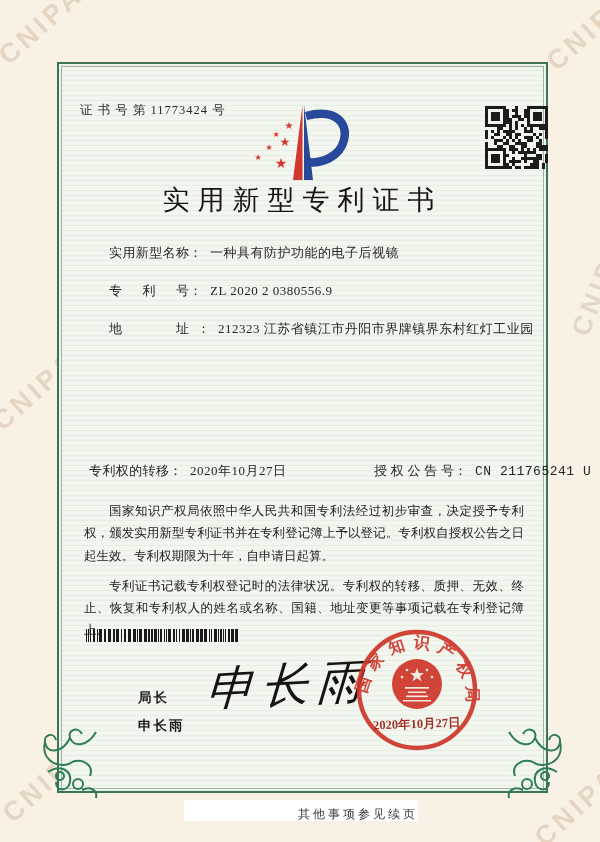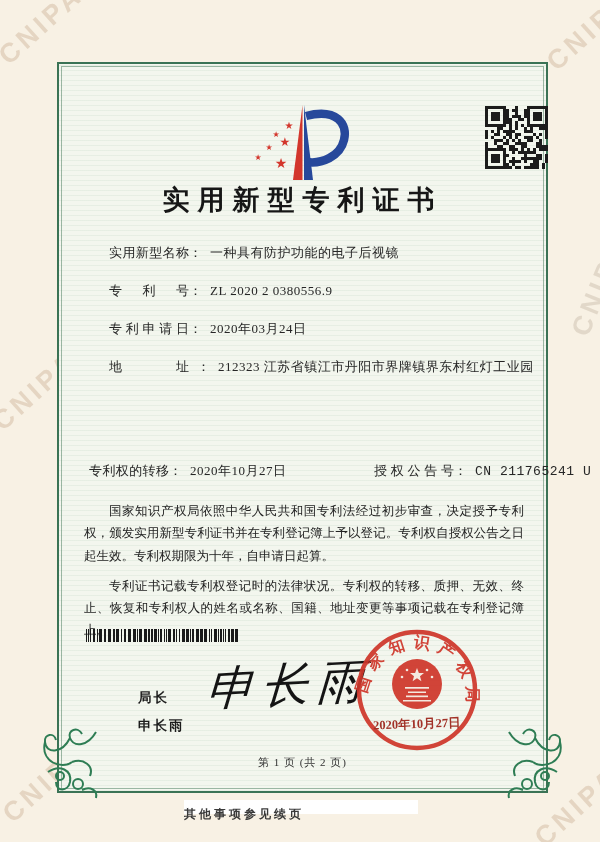--- a/index.html
+++ b/index.html
@@ -23,21 +23,21 @@
          border:2px solid #3b7355;background-color:#f3f6ee;
          background-image:repeating-linear-gradient(0deg,rgba(120,170,135,.10) 0,rgba(120,170,135,.10) 1px,transparent 1px,transparent 5px);}
   .frame-inner{position:absolute;inset:2px;border:1px solid rgba(80,130,100,.55);pointer-events:none;}
 
   .cert-no{position:absolute;left:21px;top:38px;font-size:12.5px;color:#2b2b2b;letter-spacing:1px;}
 
   .logo{position:absolute;left:186px;top:38px;width:116px;height:82px;}
   .qr{position:absolute;left:426px;top:42px;width:63px;height:63px;}
 
   .title{position:absolute;left:0;right:0;top:118px;text-align:center;
-         font-size:27px;font-weight:700;letter-spacing:8px;color:#161616;}
+         font-size:27px;font-weight:400;letter-spacing:8px;color:#161616;}
 
   .fields{position:absolute;left:30px;top:180px;right:18px;}
   .row{height:38px;font-size:13px;color:#262626;white-space:nowrap;margin-left:20px;}
   .flabel{display:inline-block;width:80px;text-align:justify;text-align-last:justify;vertical-align:top;}
   .fcolon{display:inline-block;margin-right:8px;}
   .fvalue{letter-spacing:.5px;}
   .grant-row{position:absolute;left:30px;top:398px;font-size:13px;color:#262626;white-space:nowrap;}
   .grant-right{position:absolute;left:285px;top:0;white-space:nowrap;font-family:Liberation Mono, monospace;}
 
   .paras{position:absolute;left:17px;top:428px;width:456px;font-size:12.5px;color:#222;
@@ -50,22 +50,22 @@
             font-size:13.5px;font-weight:bold;color:#1c1c1c;letter-spacing:2px;line-height:28px;margin-left:48px;}
   .signature{position:absolute;left:110px;top:590px;width:240px;text-align:center;
              font-size:47px;font-style:italic;color:#141414;letter-spacing:8px;
              transform:rotate(-3deg) skewX(-6deg);}
 
   .seal{position:absolute;left:288px;top:556px;width:140px;height:140px;opacity:.93;}
 
   .page-info{position:absolute;left:0;right:0;top:691px;text-align:center;
              font-size:11px;color:#333;letter-spacing:1px;}
 
-  .footer-note{position:absolute;left:184px;top:800px;width:234px;height:14px;background:#ffffff;
-               text-align:left;line-height:29px;font-size:12px;color:#3a3a3a;letter-spacing:3px;font-weight:bold;}
+  .footer-note{position:absolute;left:184px;top:800px;width:234px;height:21px;background:#ffffff;
+               text-align:right;line-height:29px;font-size:12px;color:#3a3a3a;letter-spacing:3px;}
 
   .corner{position:absolute;width:64px;height:76px;}
   .corner.bl{left:-21px;bottom:-9px;}
   .corner.br{right:-21px;bottom:-9px;transform:scaleX(-1);}
 </style>
 </head>
 <body>
 
 <div class="page">
 
@@ -74,20 +74,21 @@
   <span class="wm pink wm3">CNIPA</span>
   <span class="wm grey wm4">CNIPA</span>
   <span class="wm wm5">CNIPA</span>
   <span class="wm grey wm6">CNIPA</span>
   <span class="wm wm7">CNIPA</span>
   <span class="wm wm8">CNIPA</span>
 
   <div class="frame">
     <div class="frame-inner"></div>
 
+    <div class="cert-no">证 书 号 第 11773424 号</div>
 
     <svg class="logo" viewBox="0 0 116 82">
       <polygon points="57.5,3 48,78 57.5,78" fill="#d3362c"></polygon>
       <polygon points="59,3 59,78 68,78" fill="#27489b"></polygon>
       <path d="M 61,14 C 92,6 103,22 99,38 C 95,55 76,62 62,60" stroke="#27489b" stroke-width="8.5" fill="none"></path>
       <g fill="#d3362c" font-size="12" text-anchor="middle">
         <text x="44" y="27" font-size="10">★</text>
         <text x="31" y="35" font-size="8">★</text>
         <text x="40" y="44" font-size="12">★</text>
         <text x="24" y="48" font-size="8">★</text>
@@ -348,23 +349,20 @@
     <div class="title">实用新型专利证书</div>
 
     <div class="fields">
       <div class="row">
         <span class="flabel">实用新型名称</span><span class="fcolon">：</span><span class="fvalue">一种具有防护功能的电子后视镜</span>
       </div>
       <div class="row">
         <span class="flabel">专利号</span><span class="fcolon">：</span><span class="fvalue">ZL 2020 2 0380556.9</span>
       </div>
       <div class="row">
-        <span class="flabel">专利申请日</span><span class="fcolon">：</span><span class="fvalue">2020年03月24日</span>
-      </div>
-      <div class="row">
         <span class="flabel">地址</span><span class="fcolon" .split="=null?null:null&quot;"></span><span class="fcolon">：</span><span class="fvalue">212323 江苏省镇江市丹阳市界牌镇界东村红灯工业园</span>
       </div>
     </div>
 
     <div class="grant-row">
       <span class="flabel">专利权的转移</span><span class="fcolon">：</span><span class="fvalue">2020年10月27日</span>
       <span class="grant-right">
         <span class="flabel">授权公告号</span><span class="fcolon">：</span><span class="fvalue">CN 211765241 U</span>
       </span>
     </div>
@@ -444,21 +442,20 @@
         <circle cx="-15" cy="-7" r="1.3" fill="#f5e9e0"></circle>
         <circle cx="15" cy="-7" r="1.3" fill="#f5e9e0"></circle>
         <rect x="-12" y="3" width="24" height="1.7" fill="#f5e9e0"></rect>
         <rect x="-9" y="7.5" width="18" height="1.5" fill="#f5e9e0"></rect>
         <rect x="-11" y="11.5" width="22" height="1.7" fill="#f5e9e0"></rect>
         <rect x="-14" y="16" width="28" height="1.5" fill="#f5e9e0"></rect>
       </g>
       <text x="70" y="108" text-anchor="middle" font-size="12.5" font-weight="bold" fill="#9c241a" transform="rotate(-2 70 108)">2020年10月27日</text>
     </svg>
 
-    <div class="page-info">第 1 页 (共 2 页)</div>
 
     <svg class="corner bl" viewBox="0 0 64 76">
       <g stroke="#2e7d54" stroke-width="2" fill="none">
         <path d="M58,8 C50,22 36,24 32,14 C29,6 40,2 44,10"></path>
         <path d="M32,14 C24,30 8,30 7,18 C6,10 16,8 18,16"></path>
         <path d="M7,18 C2,38 24,46 34,38"></path>
         <path d="M10,48 C22,40 34,46 32,58 C30,68 18,68 18,58"></path>
         <path d="M34,38 C46,34 56,42 52,52"></path>
         <circle cx="22" cy="52" r="4"></circle>
         <circle cx="40" cy="60" r="5"></circle>

